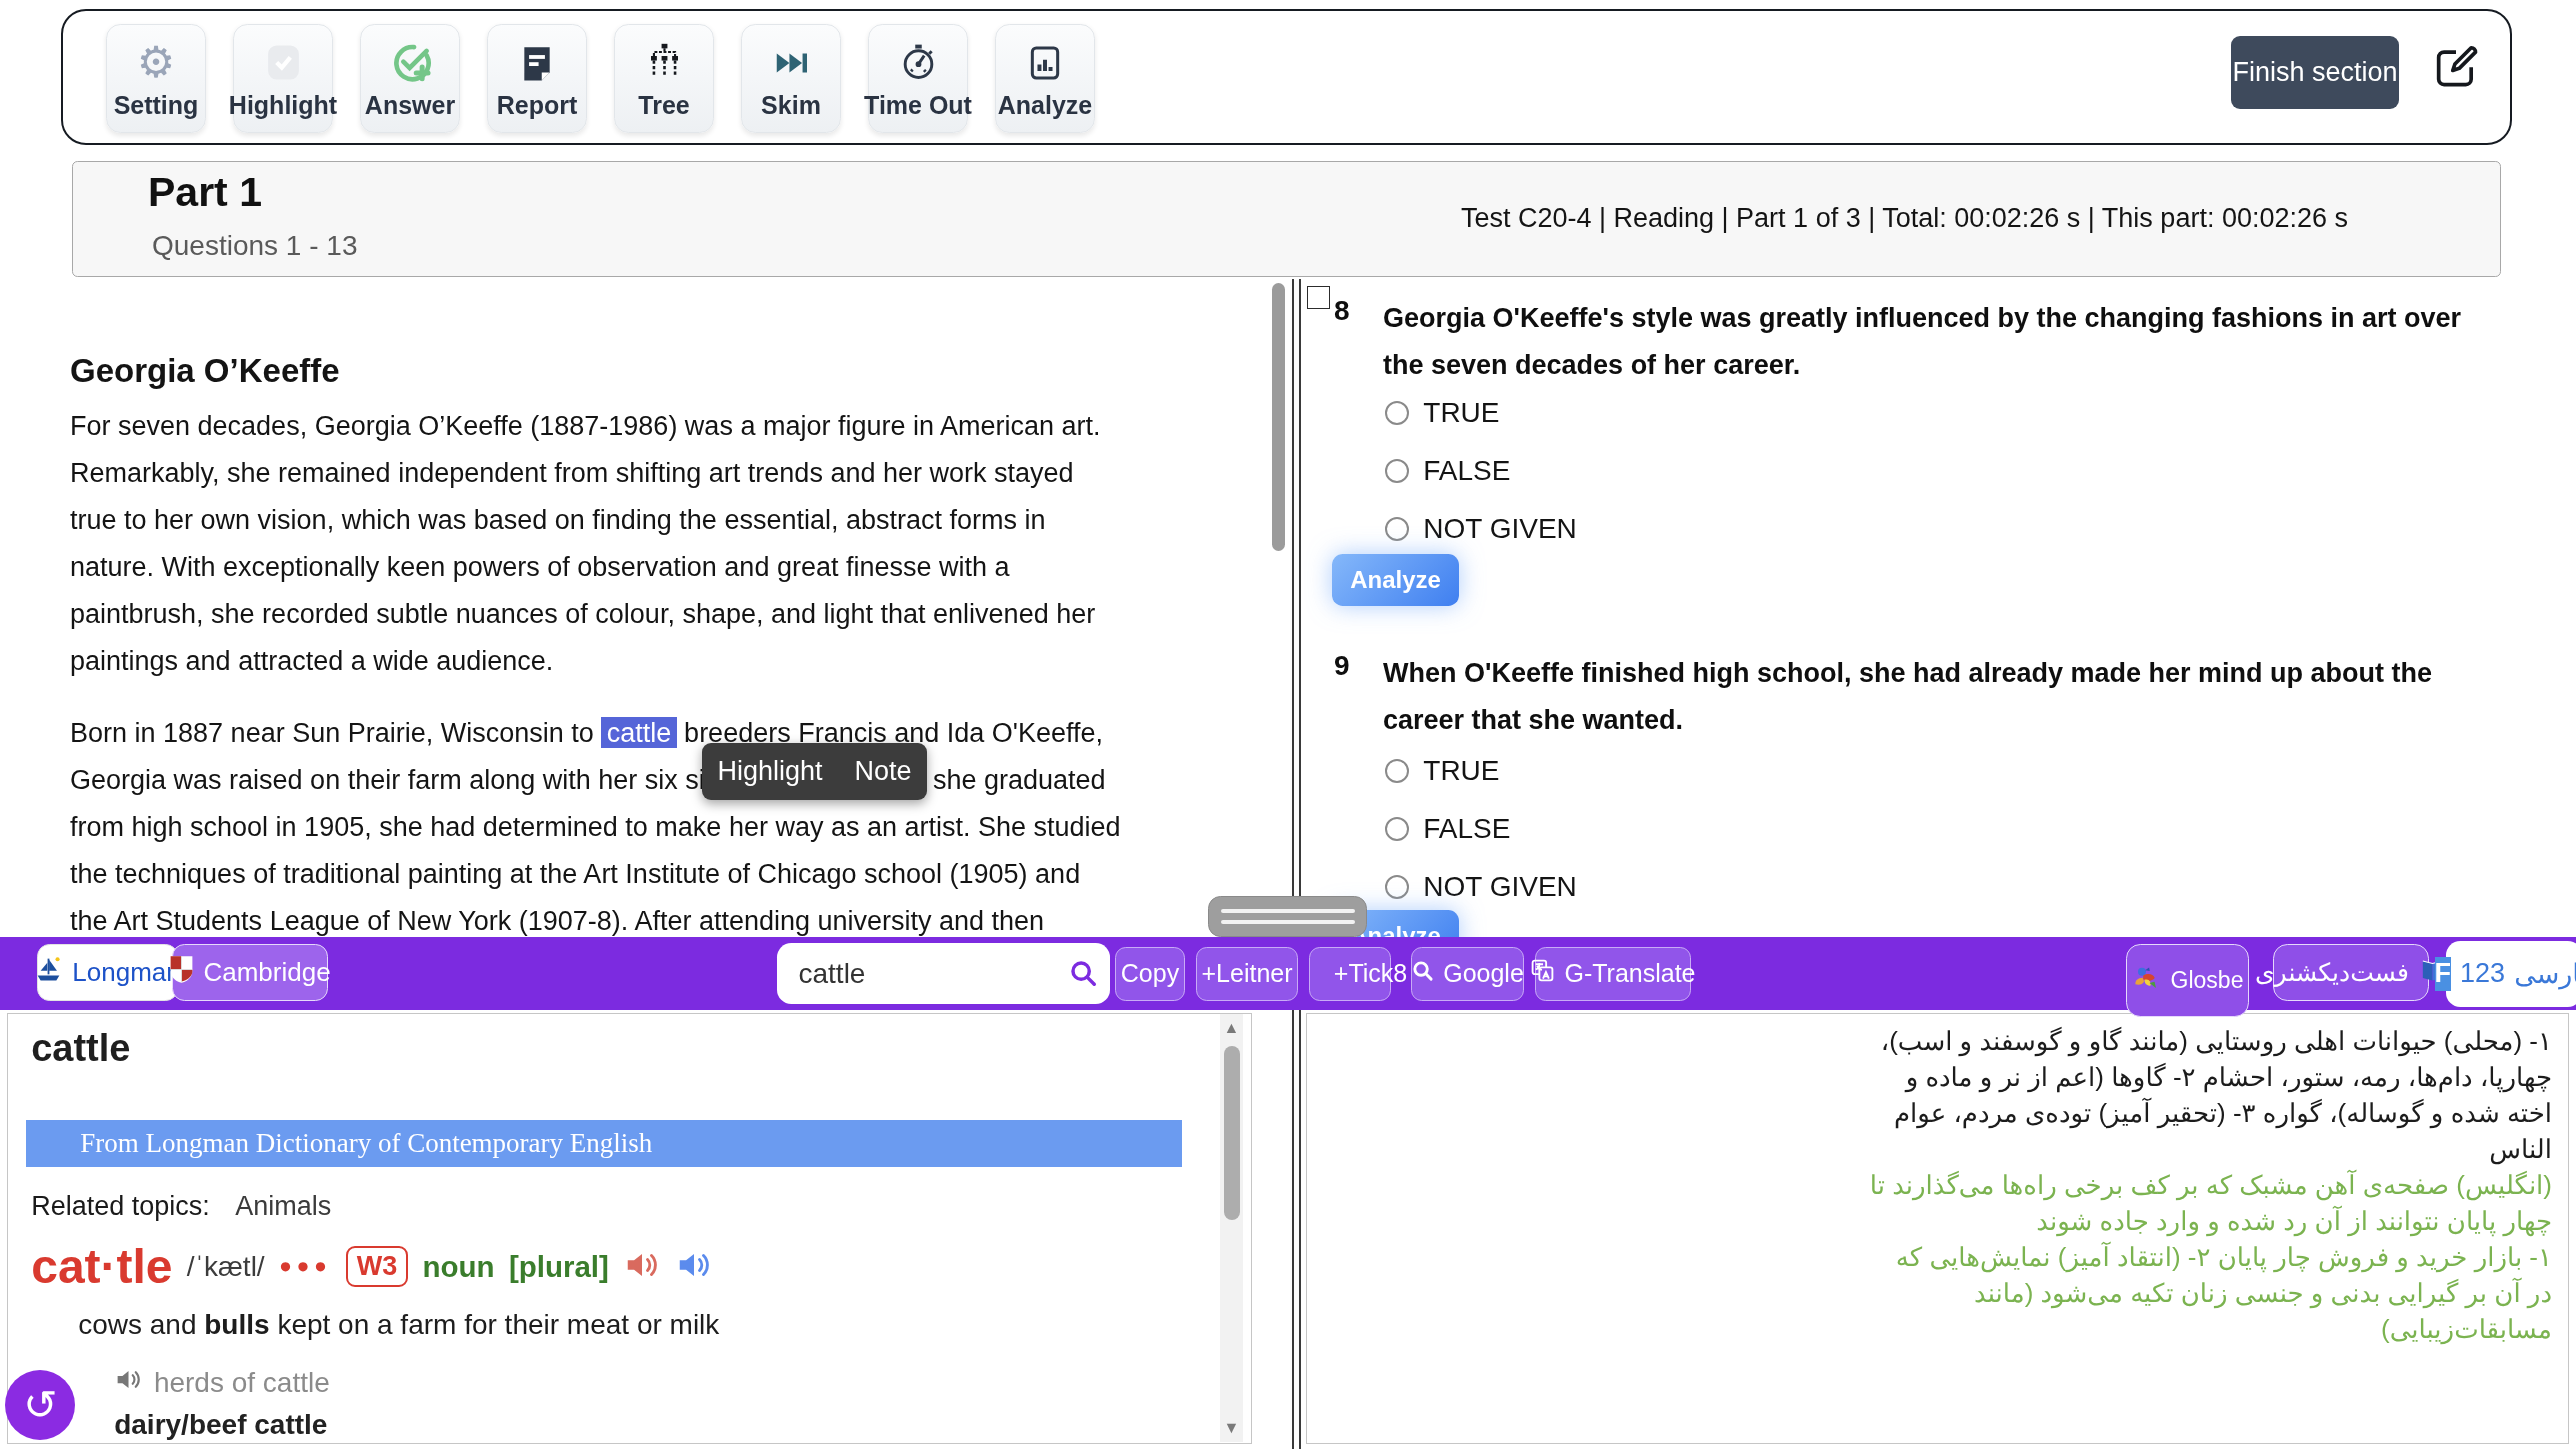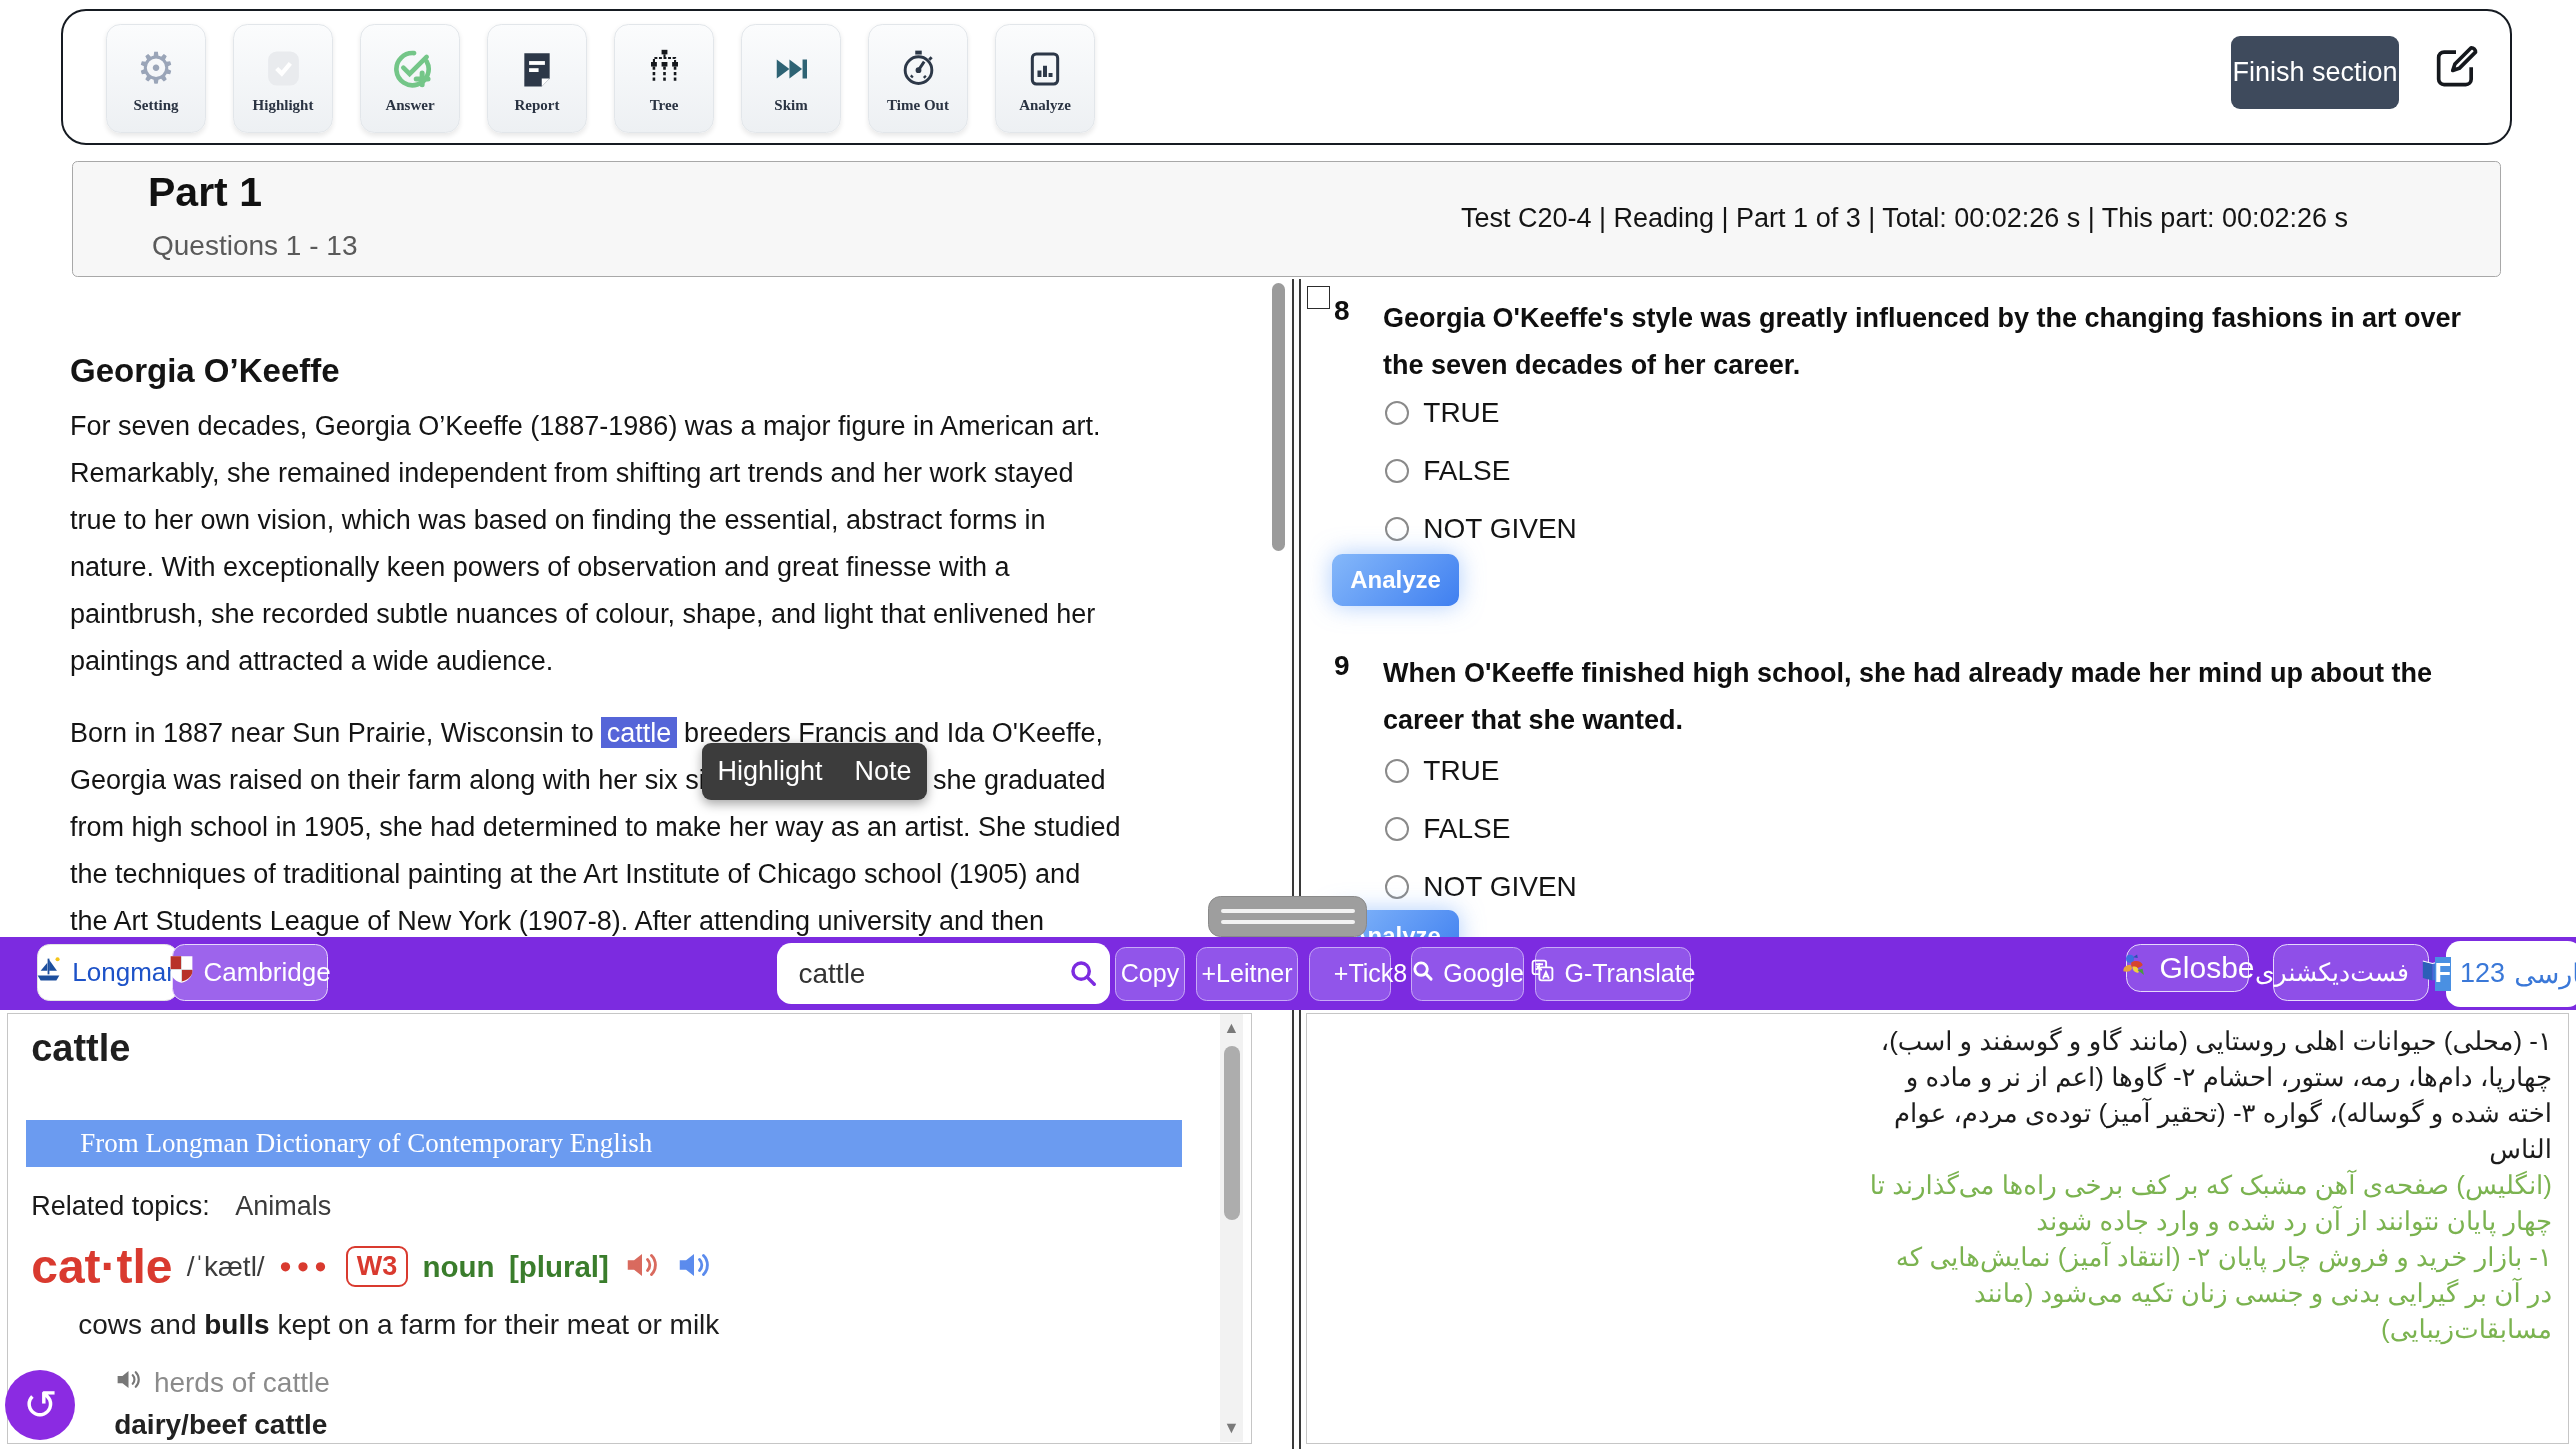--- a/index.html
+++ b/index.html
@@ -8,21 +8,21 @@
   .abs { position:absolute; }
 
   
   .topbar { left:61px; top:9px; width:2451px; height:136px; border:2.7px solid #161b22;
     border-radius:25px; background:#fff; }
   .tbtn-row { position:absolute; left:43px; top:13.4px; display:flex; gap:27px; }
   .tbtn { width:100px; height:109px; border-radius:14.3px; border:0.9px solid #e2e6ea;
     background:linear-gradient(180deg,#fbfcfd,#edf0f3); box-shadow:0 2.7px 5.4px rgba(0,0,0,.09);
     display:flex; flex-direction:column; align-items:center; justify-content:center; gap:3.6px; cursor:pointer; }
   .tbtn .ic { height:50px; display:flex; align-items:center; justify-content:center; }
-  .tbtn .lb { font-size:15px; font-weight:bold; color:#2a3342; white-space:nowrap;font-family:Liberation Serif, serif; }
+  .tbtn .lb { font-size:25px; font-weight:bold; color:#2a3342; white-space:nowrap; }
   .gear { font-size:43px; color:#9aa5b8; line-height:43px; }
   .finish-btn { position:absolute; left:2168px; top:25px; width:168px; height:73px;
     background:#3e4a5c; color:#fff; font-size:27px; border:none; border-radius:9px; cursor:pointer; }
   .pencil { position:absolute; left:2367px; top:27px; }
 
   
   .part-head { left:72px; top:161px; width:2429px; height:116px; background:#f7f7f7;
     border:1.8px solid #a8a8a8; border-radius:5.4px; }
   .part-title { position:absolute; left:75px; top:7.2px; font-size:41px; font-weight:bold; color:#111; }
   .part-sub { position:absolute; left:79px; top:68px; font-size:28px; color:#5a5a5a; }
@@ -77,22 +77,22 @@
     background:transparent; font-size:28px; color:#333; padding-left:21.5px;
     font-family:"Liberation Sans", sans-serif; }
   .searchbox .mag { position:absolute; right:12.5px; top:15px; cursor:pointer; }
   .pbtn { top:9.8px; height:54px; background:#9155ea; border:1.3px solid #c9abf6; border-radius:10.7px;
     color:#fff; font-size:25px; }
   .b-copy { left:1115px; width:70px; }
   .b-leitner { left:1196px; width:102px; }
   .b-tick8 { left:1309px; width:82px;padding-left:41px; }
   .b-google { left:1411px; width:113px; gap:3.6px; }
   .b-gtrans { left:1535px; width:156px; gap:5.4px; }
-  .b-glosbe { left:2126px; top:7.2px; width:123px; height:48px; background:#8f4fe8;
-    border:1.8px solid #e6d9fb; border-radius:14.3px; color:#fff; font-size:30px;text-align:center; }
+  .b-glosbe { left:2126px; top:7.2px; width:123px; height:73px; background:#8f4fe8;
+    border:1.8px solid #e6d9fb; border-radius:14.3px; color:#fff; font-size:23px;text-align:center; }
   .b-fastdic { left:2273px; top:7.2px; width:156px; height:57px; background:#8f4fe8;
     border:1.8px solid #e6d9fb; border-radius:14.3px; color:#fff; font-size:25px; }
   .b-farsi { left:2446px; top:3.6px; width:136px; height:66px; background:#fff; border-radius:14.3px;
     color:#3a78d8; font-size:27px; gap:5.4px; }
   .flogo { width:34px; height:34px; background:#4a90e2; color:#fff; font-weight:bold; font-size:27px;
     display:flex; align-items:center; justify-content:center; }
 
   
   .dict-panel { left:7.2px; top:1013px; width:1245px; height:431px; background:#fff;
     border:1.8px solid #c6c6c6; overflow:hidden; }

